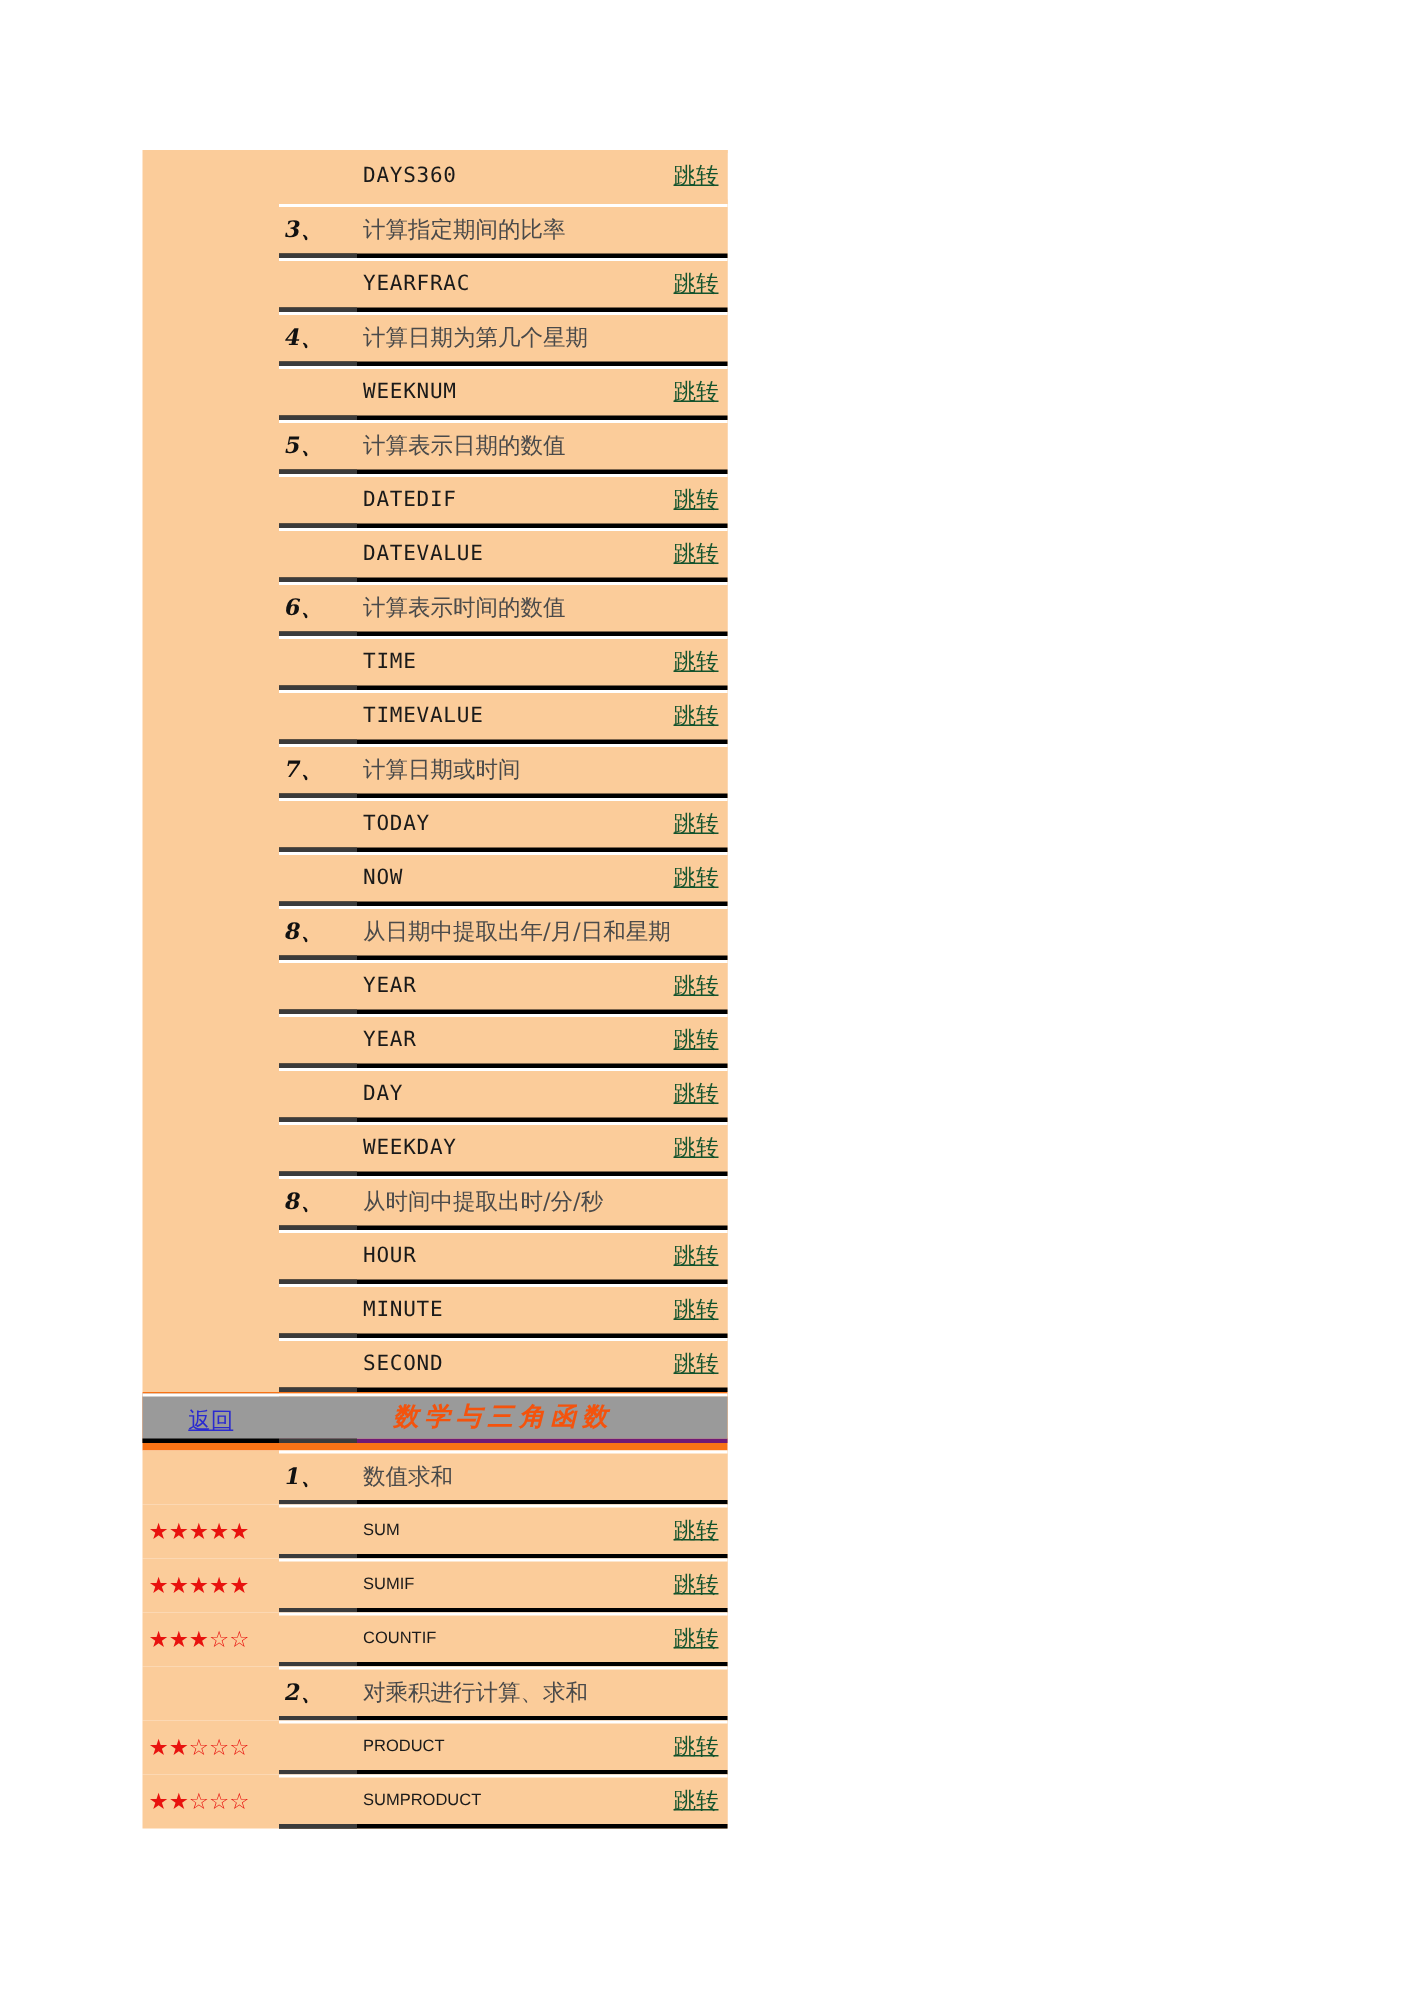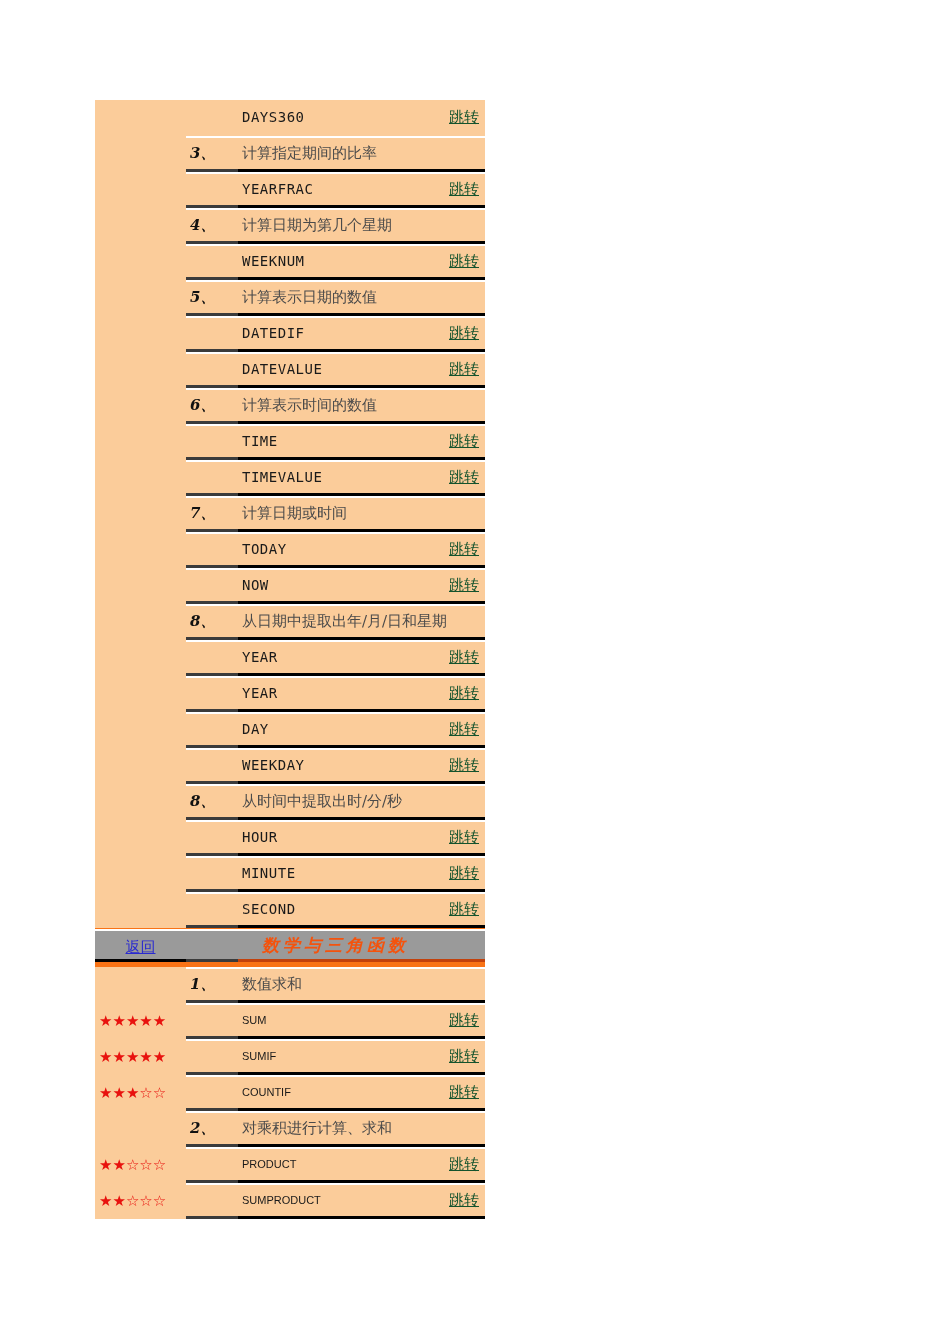--- a/index.html
+++ b/index.html
@@ -156,21 +156,21 @@
     font-size: 15px;
     cursor: pointer;
   }
   .sec-title-wrap {
     position: absolute;
     left: 91px;
     top: 1px;
     right: 0;
     height: 33px;
     border-top: 2px solid #ffffff;
-    border-bottom: 3px solid #c2410c;
+    border-bottom: 3px solid #701a75;
     box-sizing: border-box;
     background: #fbcc9a;
   }
   .sec-title {
     position: absolute;
     left: 0;
     top: 0;
     width: 299px;
     height: 28px;
     line-height: 28px;

